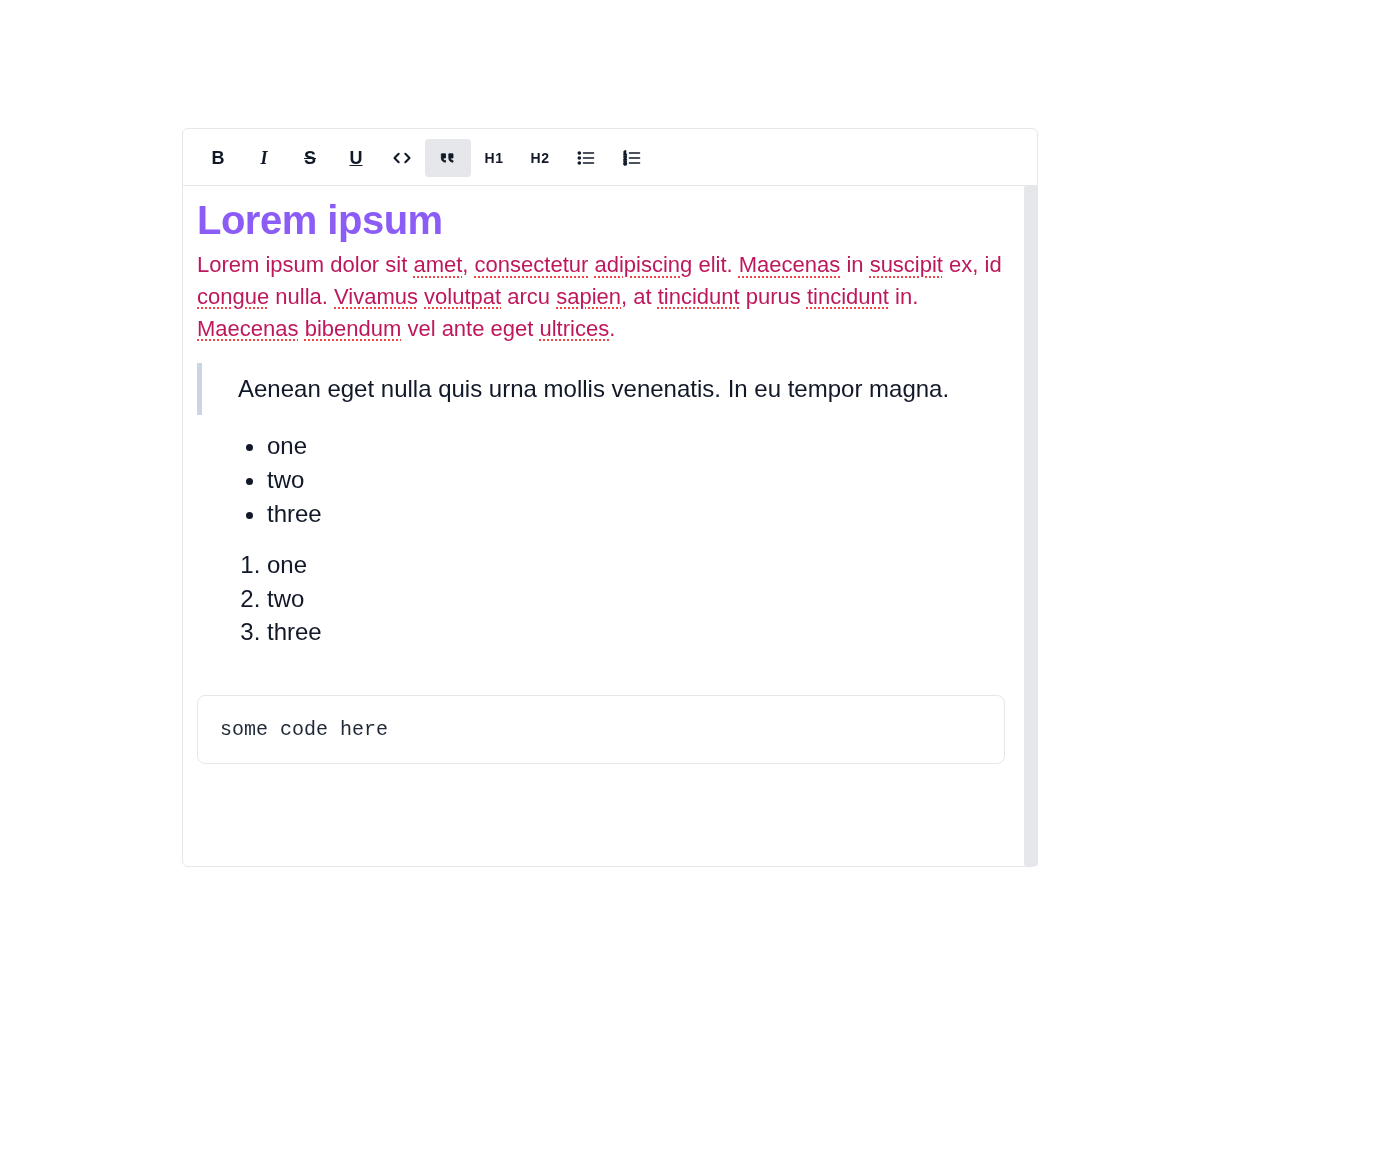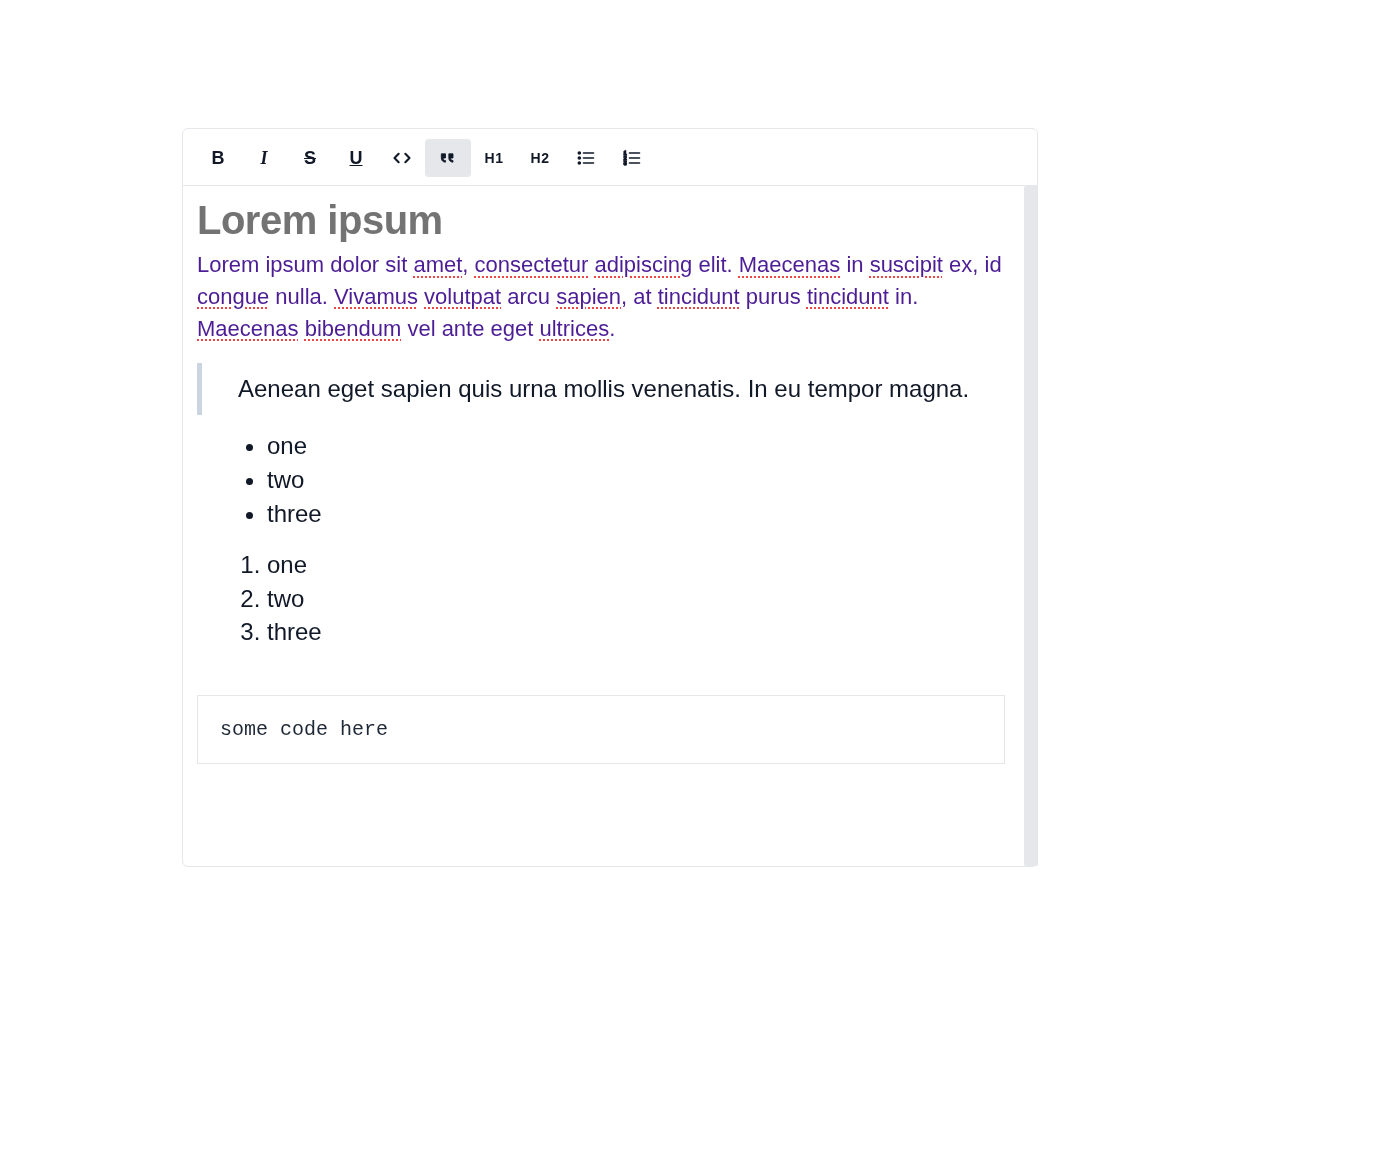--- a/index.html
+++ b/index.html
@@ -68,27 +68,27 @@
       top: 0;
       left: 4px;
       width: 14px;
       height: 100%;
       background: #e5e7eb;
       border-radius: 2px;
     }
     h1.title {
       font-size: 40px;
       font-weight: 800;
-      color: #737373;
+      color: #8b5cf6;
       margin: 4px 0 6px 0;
       letter-spacing: -0.5px;
     }
     p.para {
       font-size: 22px;
-      color: #4c1d95;
+      color: #be185d;
       line-height: 1.45;
       margin: 0 0 18px 0;
     }
     .sp { text-decoration: underline; text-decoration-style: dotted; text-decoration-color: #ef4444; text-decoration-thickness: 2px; text-underline-offset: 4px; }
     blockquote.quote {
       border-left: 5px solid #cbd5e1;
       margin: 8px 0 14px 0;
       padding: 6px 0 6px 36px;
       font-size: 24px;
       color: #111827;
@@ -98,21 +98,21 @@
       font-size: 24px;
       color: #111827;
       margin: 6px 0 18px 0;
       padding-left: 70px;
     }
     ul.bullets li, ol.numbers li {
       line-height: 1.4;
     }
     pre.code {
       border: 1px solid #e5e7eb;
-      border-radius: 0;
+      border-radius: 8px;
       padding: 22px 22px;
       font-family: Menlo, Consolas, "Courier New", monospace;
       font-size: 20px;
       color: #1f2937;
       margin-top: 46px;
       background: #fff;
     }
   </style>
 </head>
 <body>
@@ -168,21 +168,21 @@
           <line x1="9" y1="12" x2="21" y2="12"></line>
           <line x1="9" y1="18" x2="21" y2="18"></line>
         </svg>
     </button>
   </div>
 
   <div class="content-wrap">
     <div class="content">
       <h1 class="title">Lorem ipsum</h1>
       <p class="para" id="para"><span>Lorem ipsum dolor sit </span><span class="sp">amet</span><span>, </span><span class="sp">consectetur</span><span> </span><span class="sp">adipiscing</span><span> elit. </span><span class="sp">Maecenas</span><span> in </span><span class="sp">suscipit</span><span> ex, id </span><span class="sp">congue</span><span> nulla. </span><span class="sp">Vivamus</span><span> </span><span class="sp">volutpat</span><span> arcu </span><span class="sp">sapien</span><span>, at </span><span class="sp">tincidunt</span><span> purus </span><span class="sp">tincidunt</span><span> in. </span><span class="sp">Maecenas</span><span> </span><span class="sp">bibendum</span><span> vel ante eget </span><span class="sp">ultrices</span><span>.</span></p>
-      <blockquote class="quote">Aenean eget sapien quis urna mollis venenatis. In eu tempor magna.</blockquote>
+      <blockquote class="quote">Aenean eget nulla quis urna mollis venenatis. In eu tempor magna.</blockquote>
       <ul class="bullets" id="ul">
           <li>one</li>
           <li>two</li>
           <li>three</li>
         </ul>
       <ol class="numbers" id="ol">
           <li>one</li>
           <li>two</li>
           <li>three</li>
         </ol>

